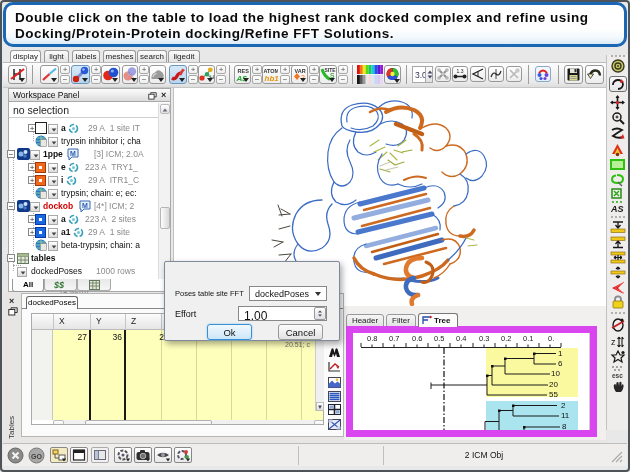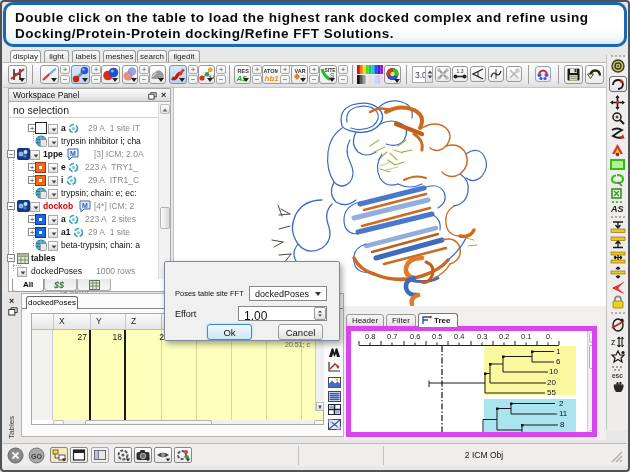--- a/index.html
+++ b/index.html
@@ -708,21 +708,21 @@
     <div class="abs" style="left:21px;top:16px;width:272px;height:90px;background:#feffbb;"></div>
     <div class="abs" style="left:0px;top:16px;width:21px;height:90px;background:#f2f2ee;border-right:1px solid #c8c8c8;"></div>
     <div class="abs" style="left:57px;top:16px;width:2px;height:90px;background:#1a1a1a;"></div>
     <div class="abs" style="left:92px;top:16px;width:2px;height:90px;background:#1a1a1a;"></div>
     <div class="abs" style="left:129px;top:16px;width:1px;height:90px;background:#d8d898;"></div>
     <div class="abs" style="left:164px;top:16px;width:1px;height:90px;background:#d8d898;"></div>
     <div class="abs" style="left:199px;top:16px;width:1px;height:90px;background:#d8d898;"></div>
     <div class="abs" style="left:234px;top:16px;width:1px;height:90px;background:#d8d898;"></div>
     <div class="abs" style="left:269px;top:16px;width:1px;height:90px;background:#d8d898;"></div>
     <div class="abs" style="left:24px;top:18px;width:31px;font-size:8.5px;text-align:right;color:#111;">27</div>
-    <div class="abs" style="left:60px;top:18px;width:30px;font-size:8.5px;text-align:right;color:#111;">18</div>
+    <div class="abs" style="left:60px;top:18px;width:30px;font-size:8.5px;text-align:right;color:#111;">36</div>
     <div class="abs" style="left:96px;top:18px;width:36px;font-size:8.5px;text-align:right;color:#111;">2</div>
     <div class="abs" style="left:253px;top:27px;width:40px;font-size:7px;color:#776;">20.51; c</div>
 
     <div class="abs" style="left:21px;top:106px;width:272px;height:11px;background:#f0f0f0;">
       <div class="abs" style="left:0;top:0;width:11px;height:10px;background:linear-gradient(#fff,#e0e0e0);border:1px solid #bbb;border-radius:2px;font-size:7px;text-align:center;line-height:9px;color:#445;">◄</div>
       <div class="abs" style="left:32px;top:0;width:127px;height:10px;background:linear-gradient(#fdfdfd,#d8d8d8);border:1px solid #b0b0b0;border-radius:2px;"></div>
       <div class="abs" style="right:0;top:0;width:11px;height:10px;background:linear-gradient(#fff,#e0e0e0);border:1px solid #bbb;border-radius:2px;font-size:7px;text-align:center;line-height:9px;color:#445;">►</div>
     </div>
   </div>
 
@@ -766,21 +766,21 @@
 <div class="abs" id="treewin">
 
   <div class="abs" style="left:2px;top:8px;width:38px;height:13px;background:linear-gradient(#f6f6f6,#e2e2e2);border:1px solid #999;border-radius:3px 3px 0 0;font-size:8px;text-align:center;line-height:12px;color:#222;">Header</div>
   <div class="abs" style="left:42px;top:8px;width:30px;height:13px;background:linear-gradient(#f6f6f6,#e2e2e2);border:1px solid #999;border-radius:3px 3px 0 0;font-size:8px;text-align:center;line-height:12px;color:#222;">Filter</div>
   <div class="abs" style="left:74px;top:7px;width:40px;height:14px;background:#fcfcfc;border:1px solid #777;border-bottom:none;border-radius:3px 3px 0 0;font-size:8px;font-weight:bold;text-align:left;line-height:13px;color:#111;z-index:2;padding-left:15px;">Tree</div>
   <svg class="abs" style="left:77px;top:9px;z-index:3;" width="12" height="10" viewBox="0 0 12 10">
       <path d="M2 9 V2 h8 M2 5 h5" stroke="#2848a8" stroke-width="1.3" fill="none"></path>
       <path d="M9 0.5 l2.5 1.5 -2.5 1.5 Z" fill="#c02020"></path>
     </svg>
 
-  <div class="abs" style="left:2px;top:20px;width:251px;height:111px;border:5px solid #d946ef;background:#fff;overflow:hidden;">
+  <div class="abs" style="left:2px;top:20px;width:251px;height:111px;border:7px solid #d946ef;background:#fff;overflow:hidden;">
 
     <div class="abs" style="left:0;top:0;width:250px;height:15px;background:#fff;font-size:7.5px;color:#222;">
       <span class="abs" style="left:14px;top:1px;">0.8</span>
         <span class="abs" style="left:36px;top:1px;">0.7</span>
         <span class="abs" style="left:59px;top:1px;">0.6</span>
         <span class="abs" style="left:81px;top:1px;">0.5</span>
         <span class="abs" style="left:103px;top:1px;">0.4</span>
         <span class="abs" style="left:126px;top:1px;">0.3</span>
         <span class="abs" style="left:148px;top:1px;">0.2</span>
         <span class="abs" style="left:170px;top:1px;">0.1</span>

